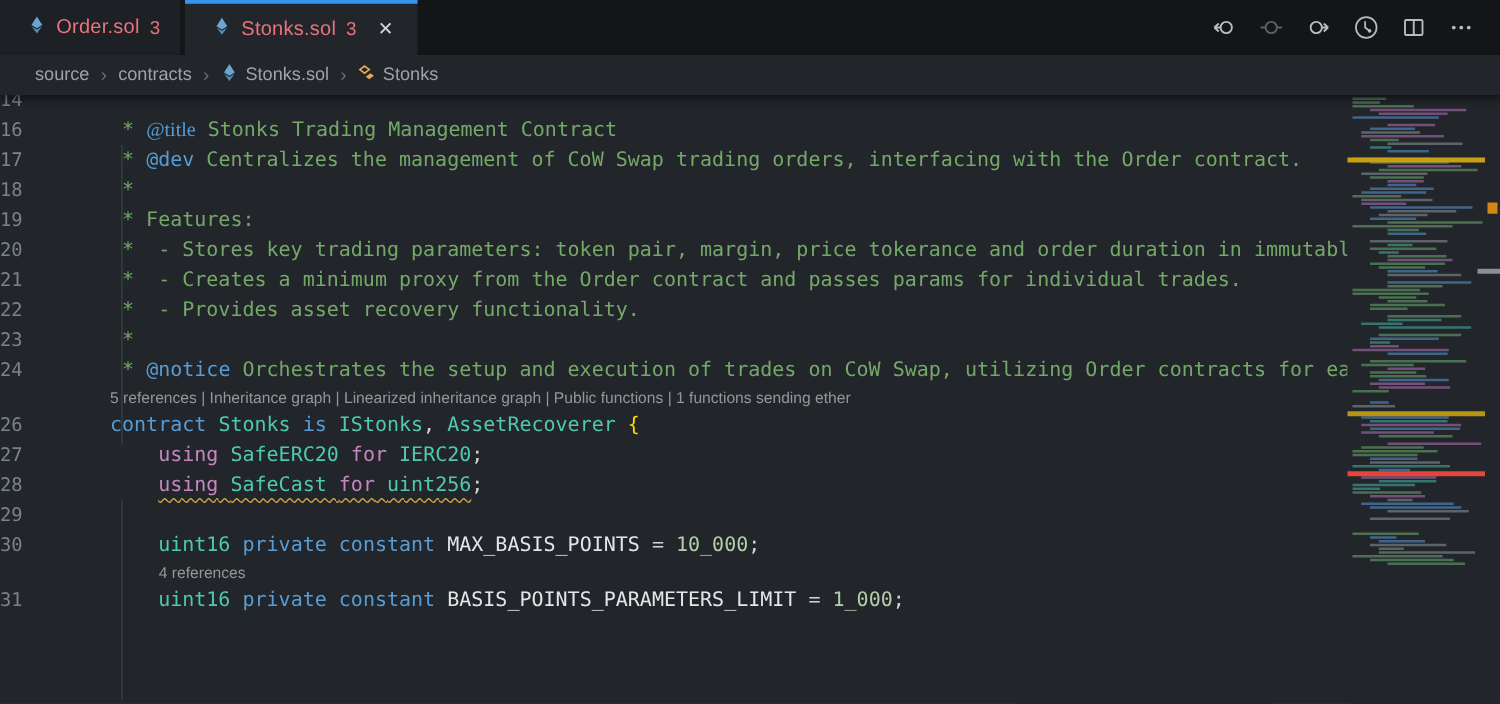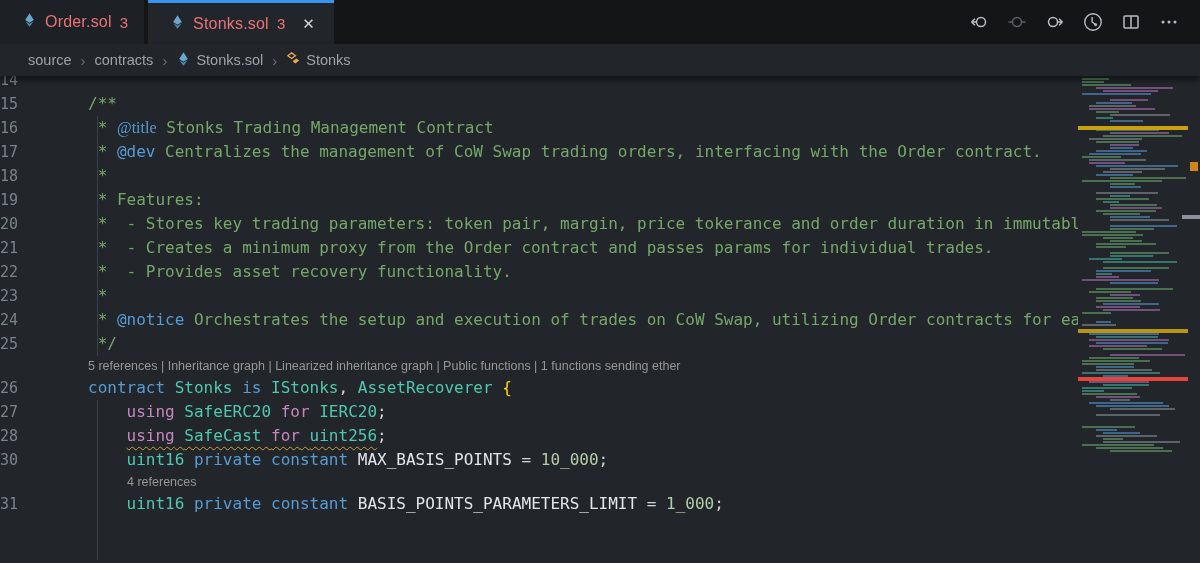--- a/index.html
+++ b/index.html
@@ -137,38 +137,37 @@
             <path d="M7 11 L11 8 L14 10.2 L10 13.2 Z" fill="#e8ab53"></path>
           </svg></span>
         <span>Stonks</span>
       </span>
     </div>
 
   <div class="editor">
     <div class="code-area" id="code-area">
       <div class="rows" id="rows">
           <div class="row"><div class="gutter">14</div><div class="code"></div></div>
-          <div class="row"><div class="gutter">15</div><div class="code"><span style="color: rgb(116, 168, 105);">/**</span></div></div>
           <div class="row"><div class="gutter">16</div><div class="code"><span style="color: rgb(116, 168, 105);"> * </span><span style="color: rgb(86, 156, 214); font-family: Liberation Serif, serif;">@title</span><span style="color: rgb(116, 168, 105);"> Stonks Trading Management Contract</span></div></div>
           <div class="row"><div class="gutter">17</div><div class="code"><span style="color: rgb(116, 168, 105);"> * </span><span style="color: rgb(86, 156, 214);">@dev</span><span style="color: rgb(116, 168, 105);"> Centralizes the management of CoW Swap trading orders, interfacing with the Order contract.</span></div></div>
           <div class="row"><div class="gutter">18</div><div class="code"><span style="color: rgb(116, 168, 105);"> *</span></div></div>
           <div class="row"><div class="gutter">19</div><div class="code"><span style="color: rgb(116, 168, 105);"> * Features:</span></div></div>
           <div class="row"><div class="gutter">20</div><div class="code"><span style="color: rgb(116, 168, 105);"> *  - Stores key trading parameters: token pair, margin, price tokerance and order duration in immutable</span></div></div>
           <div class="row"><div class="gutter">21</div><div class="code"><span style="color: rgb(116, 168, 105); margin-top: 19px;"> *  - Creates a minimum proxy from the Order contract and passes params for individual trades.</span></div></div>
           <div class="row"><div class="gutter">22</div><div class="code"><span style="color: rgb(116, 168, 105);"> *  - Provides asset recovery functionality.</span></div></div>
           <div class="row"><div class="gutter">23</div><div class="code"><span style="color: rgb(116, 168, 105);"> *</span></div></div>
           <div class="row"><div class="gutter">24</div><div class="code"><span style="color: rgb(116, 168, 105);"> * </span><span style="color: rgb(86, 156, 214);">@notice</span><span style="color: rgb(116, 168, 105);"> Orchestrates the setup and execution of trades on CoW Swap, utilizing Order contracts for each</span></div></div>
-          <div class="row"><div class="gutter">25</div><div class="code"><span style="color: rgb(116, 168, 105);"> */</span></div></div>
           <div class="lens-row">
             <div class="gutter"></div>
             <div class="lens">5 references | Inheritance graph | Linearized inheritance graph | Public functions | 1 functions sending ether</div>
           </div>
           <div class="row"><div class="gutter">26</div><div class="code"><span style="color: rgb(86, 156, 214);">contract</span><span style="color: rgb(212, 212, 212);"> </span><span style="color: rgb(78, 201, 176);">Stonks</span><span style="color: rgb(212, 212, 212);"> </span><span style="color: rgb(86, 156, 214);">is</span><span style="color: rgb(212, 212, 212);"> </span><span style="color: rgb(78, 201, 176);">IStonks</span><span style="color: rgb(212, 212, 212);">, </span><span style="color: rgb(78, 201, 176);">AssetRecoverer</span><span style="color: rgb(212, 212, 212);"> </span><span style="color: rgb(255, 214, 2);">{</span></div></div>
           <div class="row"><div class="gutter">27</div><div class="code"><span style="color: rgb(212, 212, 212);">    </span><span style="color: rgb(197, 134, 192);">using</span><span style="color: rgb(212, 212, 212);"> </span><span style="color: rgb(78, 201, 176);">SafeERC20</span><span style="color: rgb(212, 212, 212);"> </span><span style="color: rgb(197, 134, 192);">for</span><span style="color: rgb(212, 212, 212);"> </span><span style="color: rgb(78, 201, 176);">IERC20</span><span style="color: rgb(212, 212, 212);">;</span></div></div>
           <div class="row"><div class="gutter">28</div><div class="code"><span style="color: rgb(212, 212, 212);">    </span><span class="squig" style="color: rgb(197, 134, 192);">using</span><span class="squig" style="color: rgb(212, 212, 212);"> </span><span class="squig" style="color: rgb(78, 201, 176);">SafeCast</span><span class="squig" style="color: rgb(212, 212, 212);"> </span><span class="squig" style="color: rgb(197, 134, 192);">for</span><span class="squig" style="color: rgb(212, 212, 212);"> </span><span class="squig" style="color: rgb(78, 201, 176);">uint256</span><span style="color: rgb(212, 212, 212);">;</span></div></div>
+          <div class="row"><div class="gutter">29</div><div class="code"></div></div>
           <div class="row"><div class="gutter">30</div><div class="code"><span style="color: rgb(212, 212, 212);">    </span><span style="color: rgb(78, 201, 176);">uint16</span><span style="color: rgb(212, 212, 212);"> </span><span style="color: rgb(86, 156, 214);">private</span><span style="color: rgb(212, 212, 212);"> </span><span style="color: rgb(86, 156, 214);">constant</span><span style="color: rgb(212, 212, 212);"> </span><span style="color: rgb(227, 230, 233);">MAX_BASIS_POINTS</span><span style="color: rgb(212, 212, 212);"> = </span><span style="color: rgb(181, 206, 168);">10_000</span><span style="color: rgb(212, 212, 212);">;</span></div></div>
           <div class="lens-row">
             <div class="gutter"></div>
             <div class="lens indented">4 references</div>
           </div>
           <div class="row"><div class="gutter">31</div><div class="code"><span style="color: rgb(212, 212, 212);">    </span><span style="color: rgb(78, 201, 176);">uint16</span><span style="color: rgb(212, 212, 212);"> </span><span style="color: rgb(86, 156, 214);">private</span><span style="color: rgb(212, 212, 212);"> </span><span style="color: rgb(86, 156, 214);">constant</span><span style="color: rgb(212, 212, 212);"> </span><span style="color: rgb(227, 230, 233);">BASIS_POINTS_PARAMETERS_LIMIT</span><span style="color: rgb(212, 212, 212);"> = </span><span style="color: rgb(181, 206, 168);">1_000</span><span style="color: rgb(212, 212, 212);">;</span></div></div>
         </div>
     <div class="guide" style="left: 97px; top: 40px; height: 240px;"></div>
         <div class="guide" style="left: 97px; top: 324px; height: 160px;"></div>
       </div>

